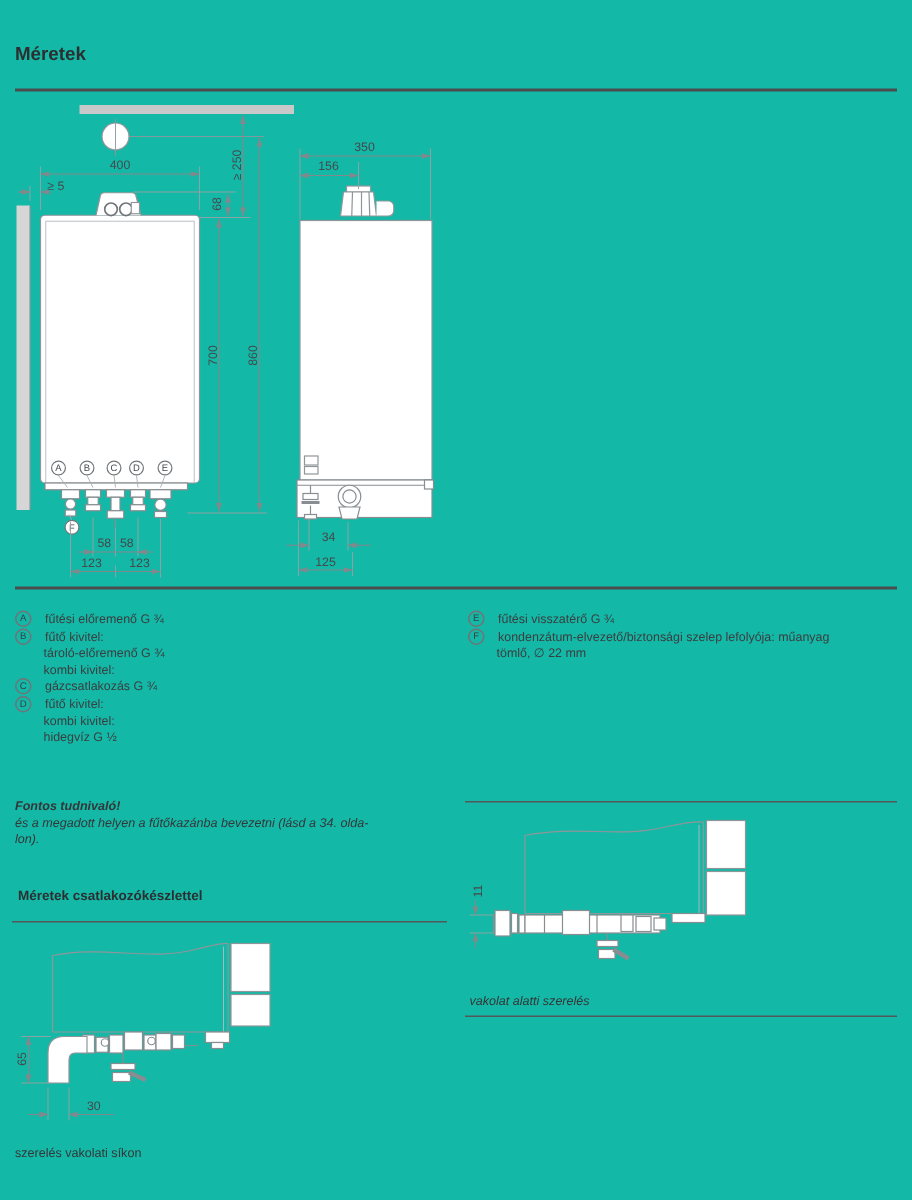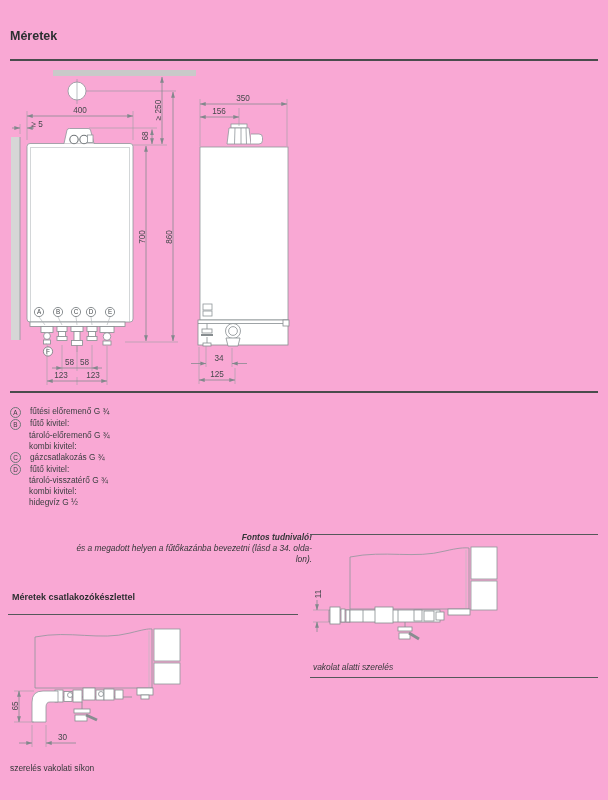--- a/index.html
+++ b/index.html
@@ -1,30 +1,30 @@
 <!DOCTYPE html>
 <html><head>
 <meta charset="utf-8">
 <style>
   html,body{margin:0;padding:0;background:#ffffff;}
-  #page{position:relative;width:608px;height:800px;background:#f9a8d4;overflow:hidden;
+  #page{position:relative;width:608px;height:800px;background:#14b8a6;overflow:hidden;
         font-family:"Liberation Sans","DejaVu Sans",sans-serif;color:#3a3e40;}
   .abs{position:absolute;}
   .rule{position:absolute;background:#4a4c4d;height:1.8px;}
   .rule-thin{position:absolute;background:#55585a;height:1.4px;}
   #page-title{left:10px;top:29px;font-size:12.5px;font-weight:bold;color:#2c2f31;}
   #section2-title{left:12px;top:592px;font-size:9px;font-weight:bold;color:#2c2f31;}
   .legend{position:absolute;font-size:8.3px;line-height:11px;color:#3a3e40;}
-  .lg-row{display:flex;align-items:center;}
+  .lg-row{display:flex;align-items:flex-end;}
   .lg-key{flex:none;display:inline-block;width:9px;height:9px;margin:0.8px 9px 0 0;
           border:1px solid #6f7578;border-radius:50%;font-size:6.4px;line-height:9px;
           text-align:center;color:#3a3e40;}
   .lg-cont{padding-left:19px;}
   .note{position:absolute;left:10px;top:532px;width:302px;font-size:8.4px;line-height:11px;
-        font-style:italic;color:#343739;text-align:right;}
+        font-style:italic;color:#343739;}
   .note-title{font-weight:bold;}
   .caption{position:absolute;font-size:8.4px;color:#343739;}
   svg{position:absolute;overflow:visible;}
   svg text{font-family:"Liberation Sans","DejaVu Sans",sans-serif;fill:#45494c;}
   .dimt{font-size:8.2px;}
   .lett{font-size:6.3px;}
 </style>
 </head>
 <body>
 
@@ -213,25 +213,35 @@
     <div class="lg-cont">tároló-előremenő G ¾</div>
     <div class="lg-cont">kombi kivitel:</div>
     <div class="lg-row">
       <span class="lg-key">C</span>
       <span>gázcsatlakozás G ¾</span>
     </div>
     <div class="lg-row">
       <span class="lg-key">D</span>
       <span>fűtő kivitel:</span>
     </div>
-    <div class="lg-cont">tároló-visszatérő G ¾</div>
     <div class="lg-cont">kombi kivitel:</div>
     <div class="lg-cont">hidegvíz G ½</div>
   </div>
 
+  <div class="legend" style="left:312px;top:406px;width:290px;">
+    <div class="lg-row">
+      <span class="lg-key">E</span>
+      <span>fűtési visszatérő G ¾</span>
+    </div>
+    <div class="lg-row">
+      <span class="lg-key">F</span>
+      <span>kondenzátum-elvezető/biztonsági szelep lefolyója: műanyag</span>
+    </div>
+    <div class="lg-cont">tömlő, ∅ 22 mm</div>
+  </div>
 
   <div class="note">
     <div class="note-title">Fontos tudnivaló!</div>
     <div>és a megadott helyen a fűtőkazánba bevezetni (lásd a 34. olda-</div>
     <div>lon).</div>
   </div>
 
   <div id="section2-title" class="abs">Méretek csatlakozókészlettel</div>
   <div class="rule-thin" style="left:8px;top:614px;width:290px;"></div>
   <div class="rule-thin" style="left:310px;top:534px;width:288px;"></div>

